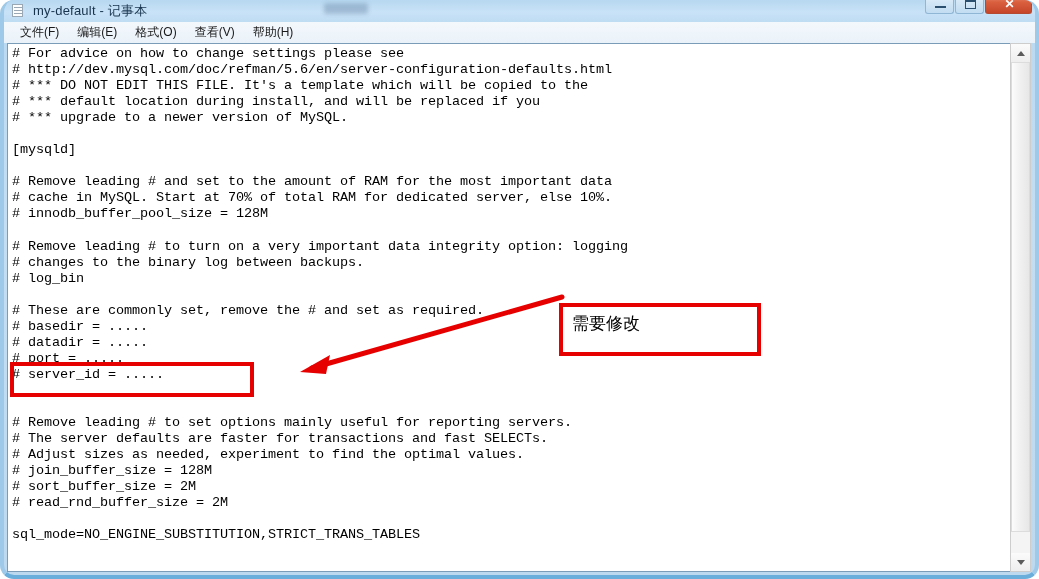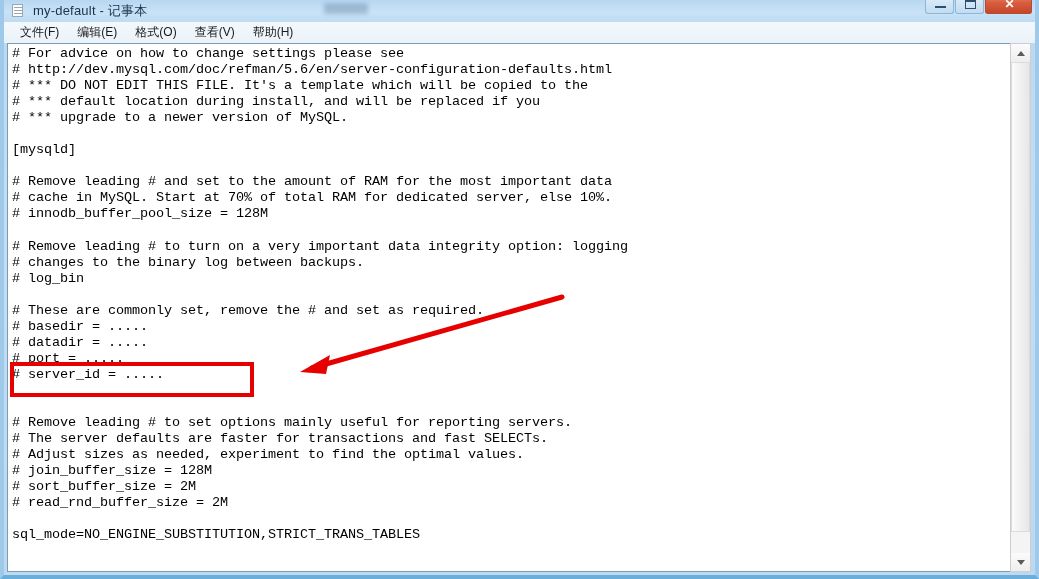--- a/index.html
+++ b/index.html
@@ -19,20 +19,21 @@
     position: absolute;
     left: 0; top: 0;
     width: 1039px;
     height: 579px;
     box-sizing: border-box;
     background: linear-gradient(to bottom, #b9d9f2 0%, #c3def3 40%, #bcd9f0 100%);
     border-left: 4px solid #9ec9e8;
     border-right: 4px solid #9ec9e8;
     border-bottom: 4px solid #6aaedb;
     overflow: hidden;
+    border-radius: 14px;
   }
 
   
   .titlebar {
     position: absolute;
     left: 0; top: 0;
     width: 1039px;
     height: 22px;
     display: flex;
     align-items: center;
@@ -335,20 +336,23 @@
         <linearGradient id="ared" x1="0" y1="0" x2="1" y2="0">
           <stop offset="0%" stop-color="#e60000"></stop>
           <stop offset="100%" stop-color="#e60000"></stop>
         </linearGradient>
       </defs>
       <path d="M 282 6 L 30 78 L 42 74 Z" fill="none"></path>
       <line x1="284" y1="5" x2="34" y2="76" stroke="#e60000" stroke-width="5" stroke-linecap="round"></line>
       <polygon points="22,80 52,63 48,82" fill="#e60000"></polygon>
     </svg>
 
+    <div class="annot-box">
+      <div class="annot-text">需要修改</div>
+    </div>
   </div>
 
   <div class="scrollbar">
     <div class="sb-btn up">
       <div class="sb-arrow up"></div>
     </div>
     <div class="sb-track">
       <div class="sb-thumb"></div>
     </div>
     <div class="sb-btn down">

